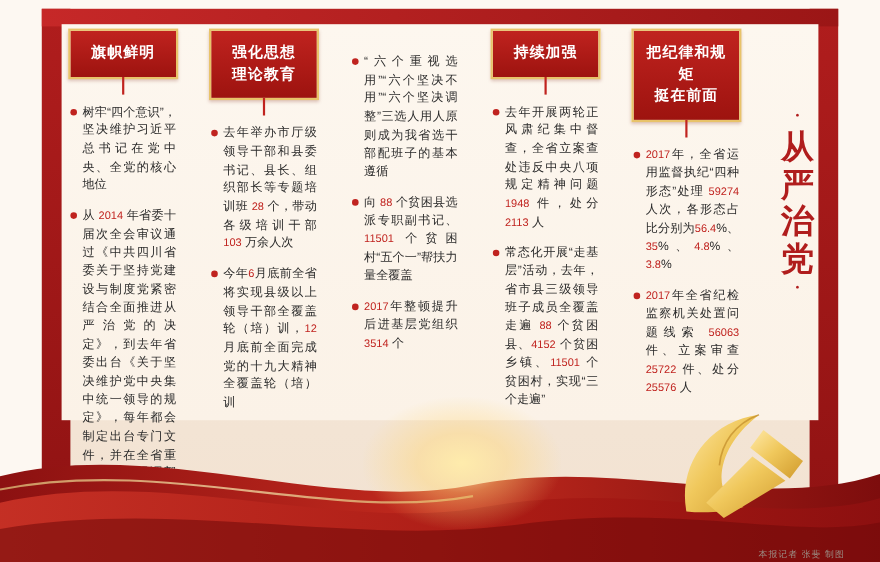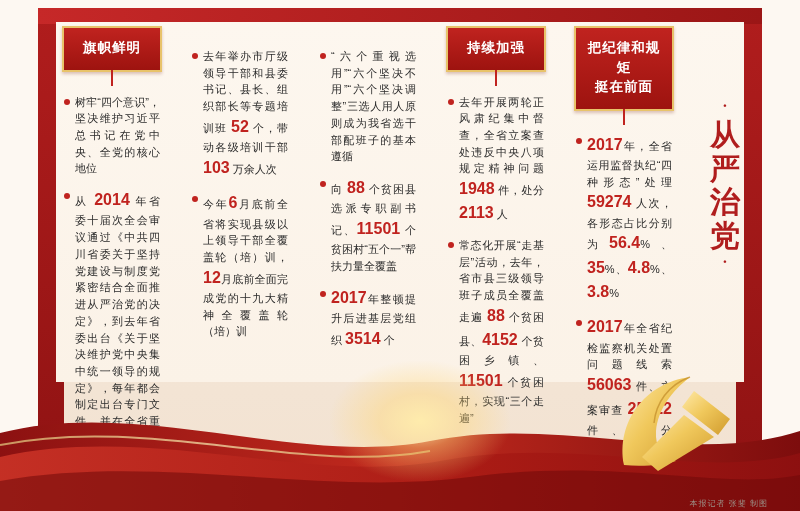--- a/index.html
+++ b/index.html
@@ -78,21 +78,21 @@
     position:relative;
     padding-left:11px;
     margin-bottom:11px;
     text-align:justify;
   }
   .item:before{
     content:"";
     position:absolute;left:0;top:5px;width:6px;height:6px;border-radius:50%;
     background:#c0231f;
   }
-  .num{color:#c0231f;font-weight:bold;font-size:16px;}
+  .num{color:#c0231f;font-weight:normal;font-size:10px;}
 
   
   .vtitle{
     position:absolute;right:44px;top:96px;width:60px;
     text-align:center;
     color:#b01d1d;
     font-family:"Liberation Serif","DejaVu Serif",serif;
     font-weight:bold;
     font-size:30px;
     line-height:1.12;
@@ -135,22 +135,27 @@
         <span class="ln">旗帜鲜明</span>
         <span class="col-stem"></span>
       </div>
       <div class="col-body">
         <div class="item">树牢“四个意识”，坚决维护习近平总书记在党中央、全党的核心地位</div>
         <div class="item">从 <span class="num">2014</span> 年省委十届次全会审议通过《中共四川省委关于坚持党建设与制度党紧密结合全面推进从严治党的决定》，到去年省委出台《关于坚决维护党中央集中统一领导的规定》，每年都会制定出台专门文件，并在全省重要会议上强调部署</div>
       </div>
     </div>
 
     <div class="col">
-      <div class="col-body">
-        <div class="item">去年举办市厅级领导干部和县委书记、县长、组织部长等专题培训班 <span class="num">52</span> 个，带动各级培训干部 <span class="num">103</span> 万余人次</div>
+      <div class="col-head">
+        <span class="ln">强化思想</span>
+        <span class="ln">理论教育</span>
+        <span class="col-stem"></span>
+      </div>
+      <div class="col-body">
+        <div class="item">去年举办市厅级领导干部和县委书记、县长、组织部长等专题培训班 <span class="num">28</span> 个，带动各级培训干部 <span class="num">103</span> 万余人次</div>
         <div class="item">今年<span class="num">6</span>月底前全省将实现县级以上领导干部全覆盖轮（培）训，<span class="num">12</span>月底前全面完成党的十九大精神全覆盖轮（培）训</div>
       </div>
     </div>
 
     <div class="col">
       <div class="col-body">
         <div class="item">“六个重视选用”“六个坚决不用”“六个坚决调整”三选人用人原则成为我省选干部配班子的基本遵循</div>
         <div class="item">向 <span class="num">88</span> 个贫困县选派专职副书记、<span class="num">11501</span> 个贫困村“五个一”帮扶力量全覆盖</div>
         <div class="item"><span class="num">2017</span>年整顿提升后进基层党组织 <span class="num">3514</span> 个</div>
       </div>

